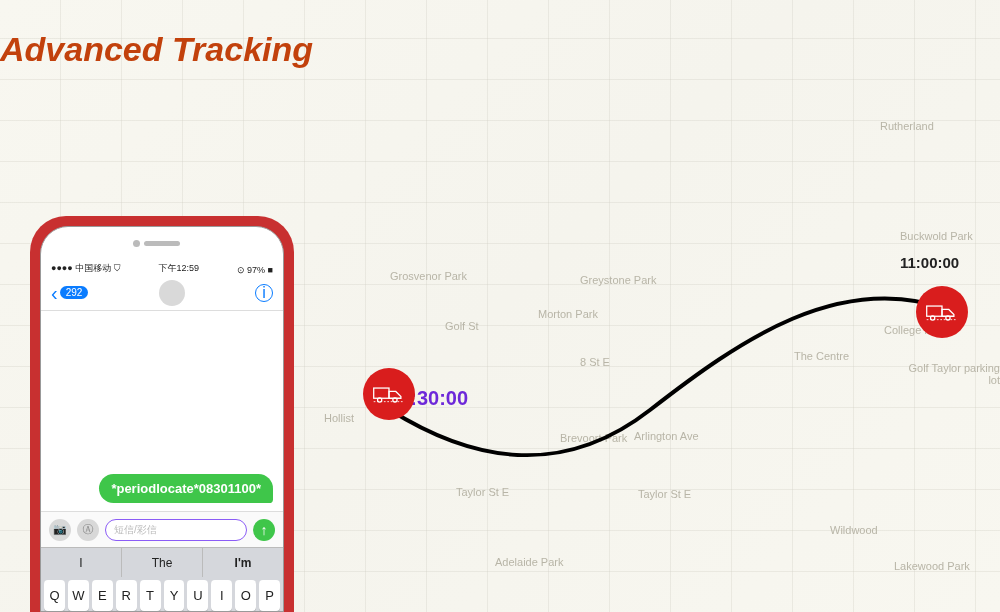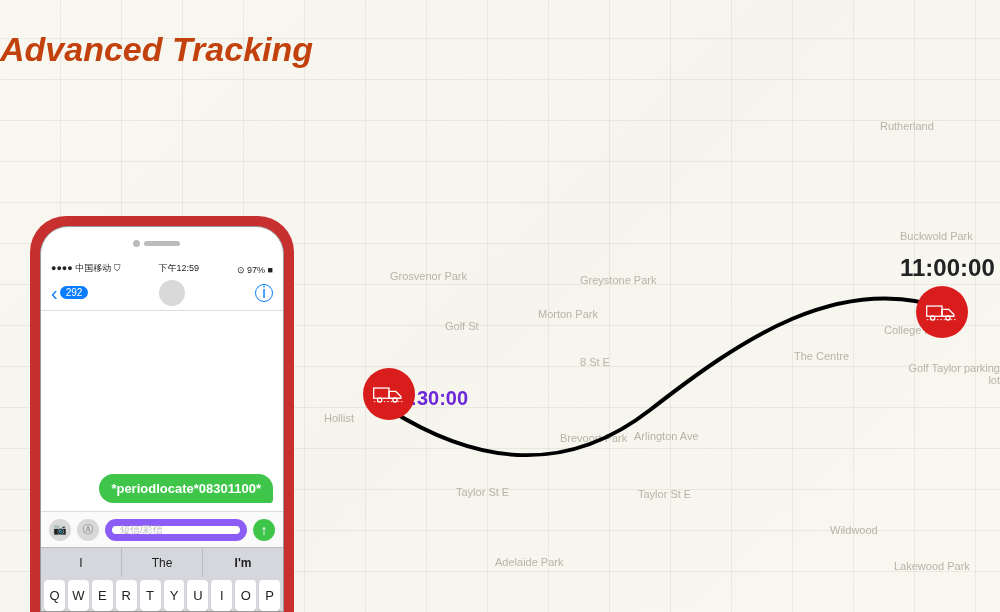--- a/index.html
+++ b/index.html
@@ -195,21 +195,21 @@
     border-radius: 50%;
     display: flex;
     align-items: center;
     justify-content: center;
     color: #888;
     font-size: 11px;
   }
   .compose-input {
     flex: 1;
     height: 22px;
-    border: 7px solid #8b5cf6;
+    border: 1px solid #8b5cf6;
     border-radius: 11px;
     font-size: 10px;
     color: #bbb;
     padding: 0 8px;
     display: flex;
     align-items: center;
     background: #fff;
   }
   .send-btn {
     width: 22px;
@@ -271,21 +271,21 @@
     top: 344px;
     font-size: 20px;
     font-weight: bold;
     color: #6d28d9;
     margin-top: 43px;
   }
   .time2 {
     position: absolute;
     left: 900px;
     top: 254px;
-    font-size: 24px;
+    font-size: 15px;
     font-weight: bold;
     color: #222;
     text-align: right;
   }
   .marker {
     position: absolute;
     width: 52px;
     height: 52px;
     background: #d91d1d;
     border-radius: 50%;

